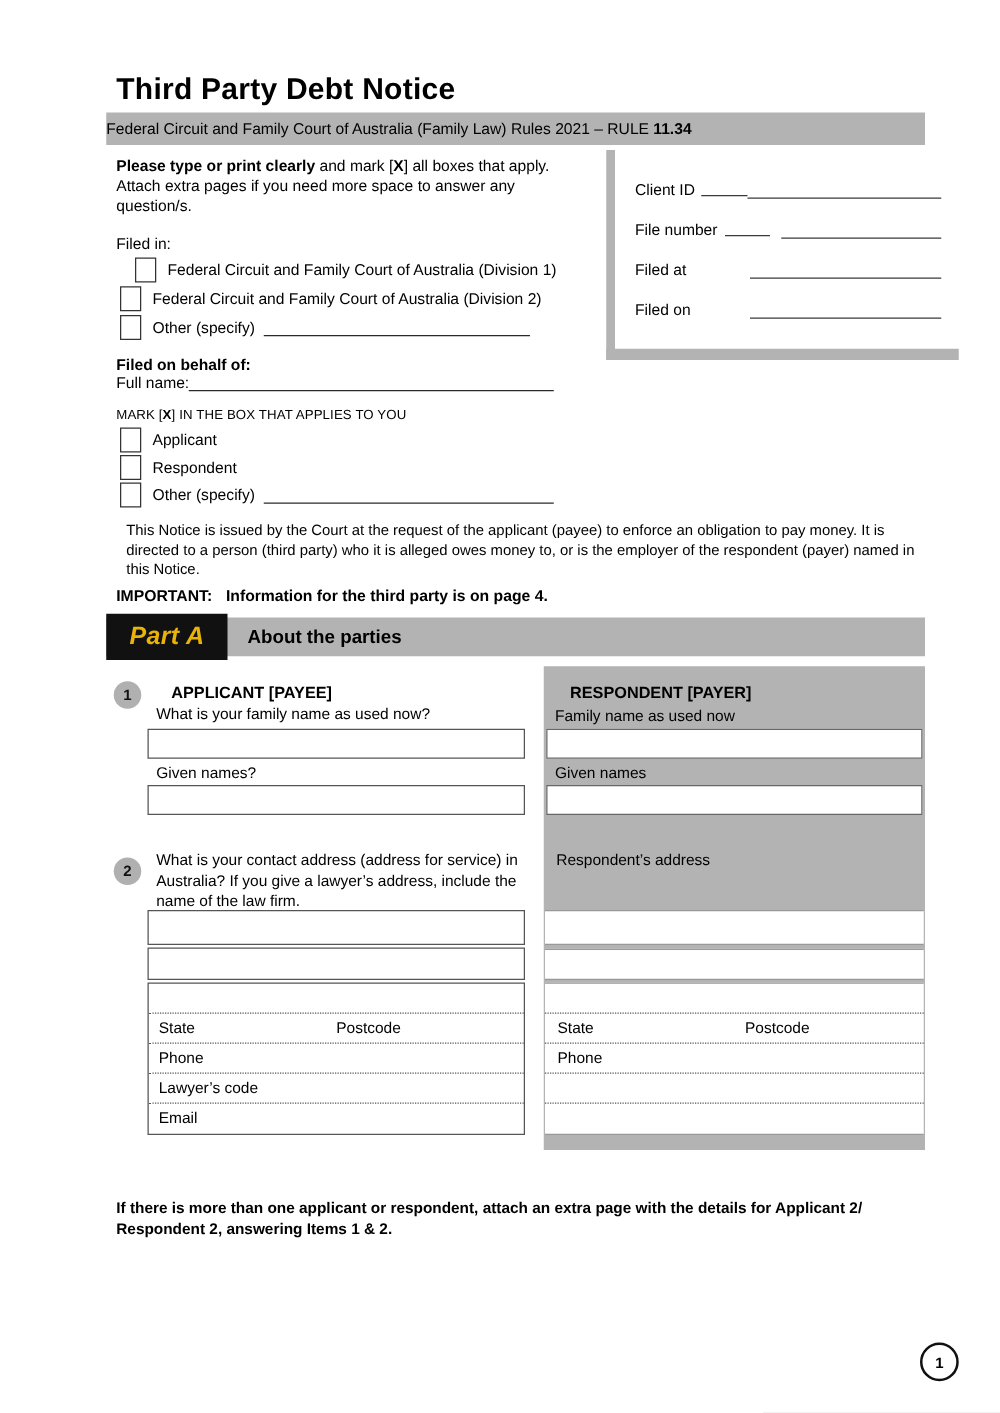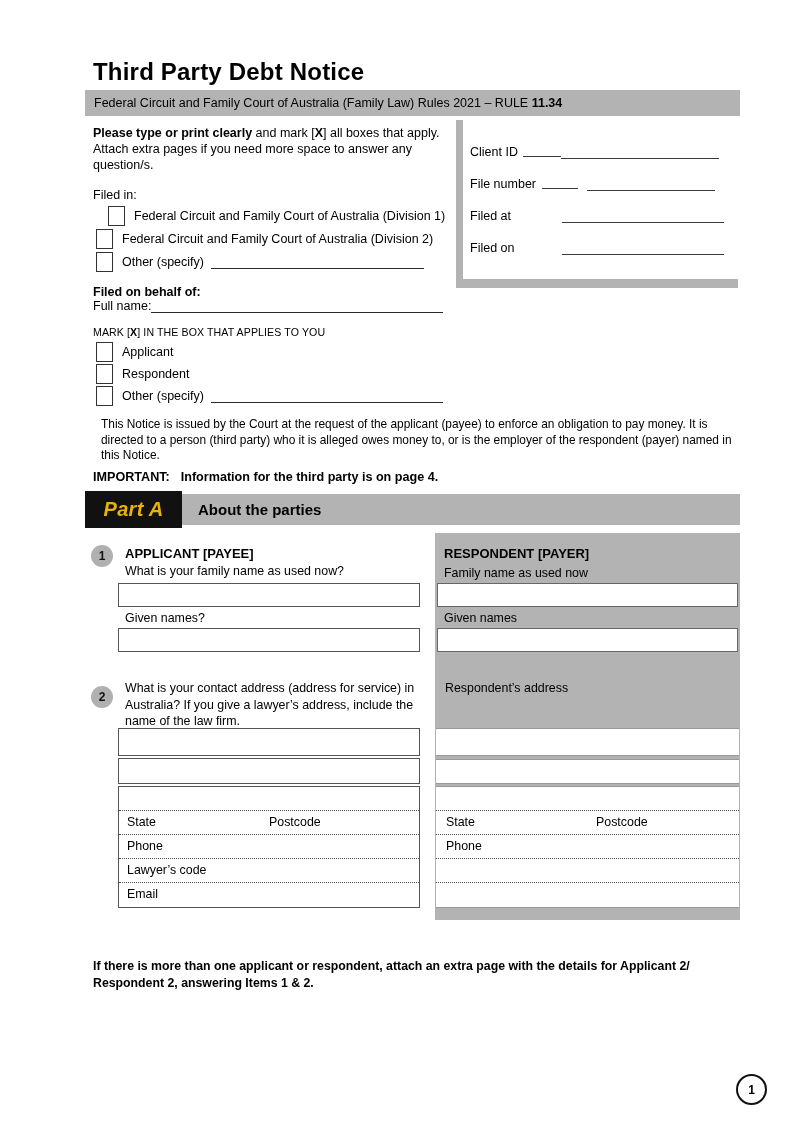--- a/index.html
+++ b/index.html
@@ -12,33 +12,33 @@
     font-family: "Liberation Sans", sans-serif;
     color: #000;
     overflow: hidden;
   }
   .abs { position: absolute; }
 
   .form-title { left:93px; top:58px; font-size:24px; font-weight:bold; letter-spacing:0.2px; }
 
   .banner {
     left:85px; top:90px; width:655px; height:26px;
-    background:#b3b3b3; font-size:12.5px; line-height:26px; padding-left:9px;
+    background:#b3b3b3; font-size:12.5px; line-height:26px; 
     white-space:nowrap;
   }
   .banner b { font-weight:bold; }
 
   .instructions { left:93px; top:125px; width:370px; font-size:12.5px; line-height:16px; white-space:pre-wrap; }
   .instructions .b { font-weight:bold; }
 
   
   .court-box {
-    left:456px; top:120px; width:282px; height:168px;
+    left:485px; top:120px; width:282px; height:168px;
     border-left:7px solid #b3b3b3; border-bottom:9px solid #b3b3b3;
-    padding:10px 14px 0 7px;
+    padding:10px 14px 0 16px;
   }
   .court-row { display:flex; align-items:flex-end; height:32px; font-size:12.5px; padding-bottom:3px; }
   .court-row .lbl { flex:none; }
   .court-row .lblw { flex:none; width:92px; }
   .seg { display:inline-block; border-bottom:1px solid #3a3a3a; height:13px; }
 
   .filed-in-label { left:93px; top:188px; font-size:12.5px; }
   .cb-row { display:flex; align-items:center; font-size:12.5px; }
   .cb {
     width:17px; height:20px; background:#fff; border:1px solid #333;
@@ -64,21 +64,21 @@
     color:#eab308; font-size:20px; font-weight:bold; font-style:italic;
     display:flex; align-items:center; justify-content:center; letter-spacing:0.3px;
   }
 
   .num-circle {
     width:22px; height:22px; border-radius:50%; background:#b0b0b0;
     color:#111; font-size:12px; font-weight:bold;
     display:flex; align-items:center; justify-content:center;
   }
 
-  .col-heading { font-size:13px; font-weight:bold; }
+  .col-heading { font-size:13px; font-weight:bold;margin-left:12px; }
   .q-label { font-size:12.4px; }
 
   .input-box { background:#fff; border:1px solid #555; }
 
   .resp-panel { left:435px; top:533px; width:305px; height:387px; background:#b3b3b3; }
 
   .addr-block { background:#fff; border:1px solid #555; }
   .addr-block .r { height:24px; border-bottom:1px dotted #555; position:relative; font-size:12.4px; }
   .addr-block .r:last-child { border-bottom:none; }
   .addr-block .r .t { position:absolute; left:8px; top:4px; }

